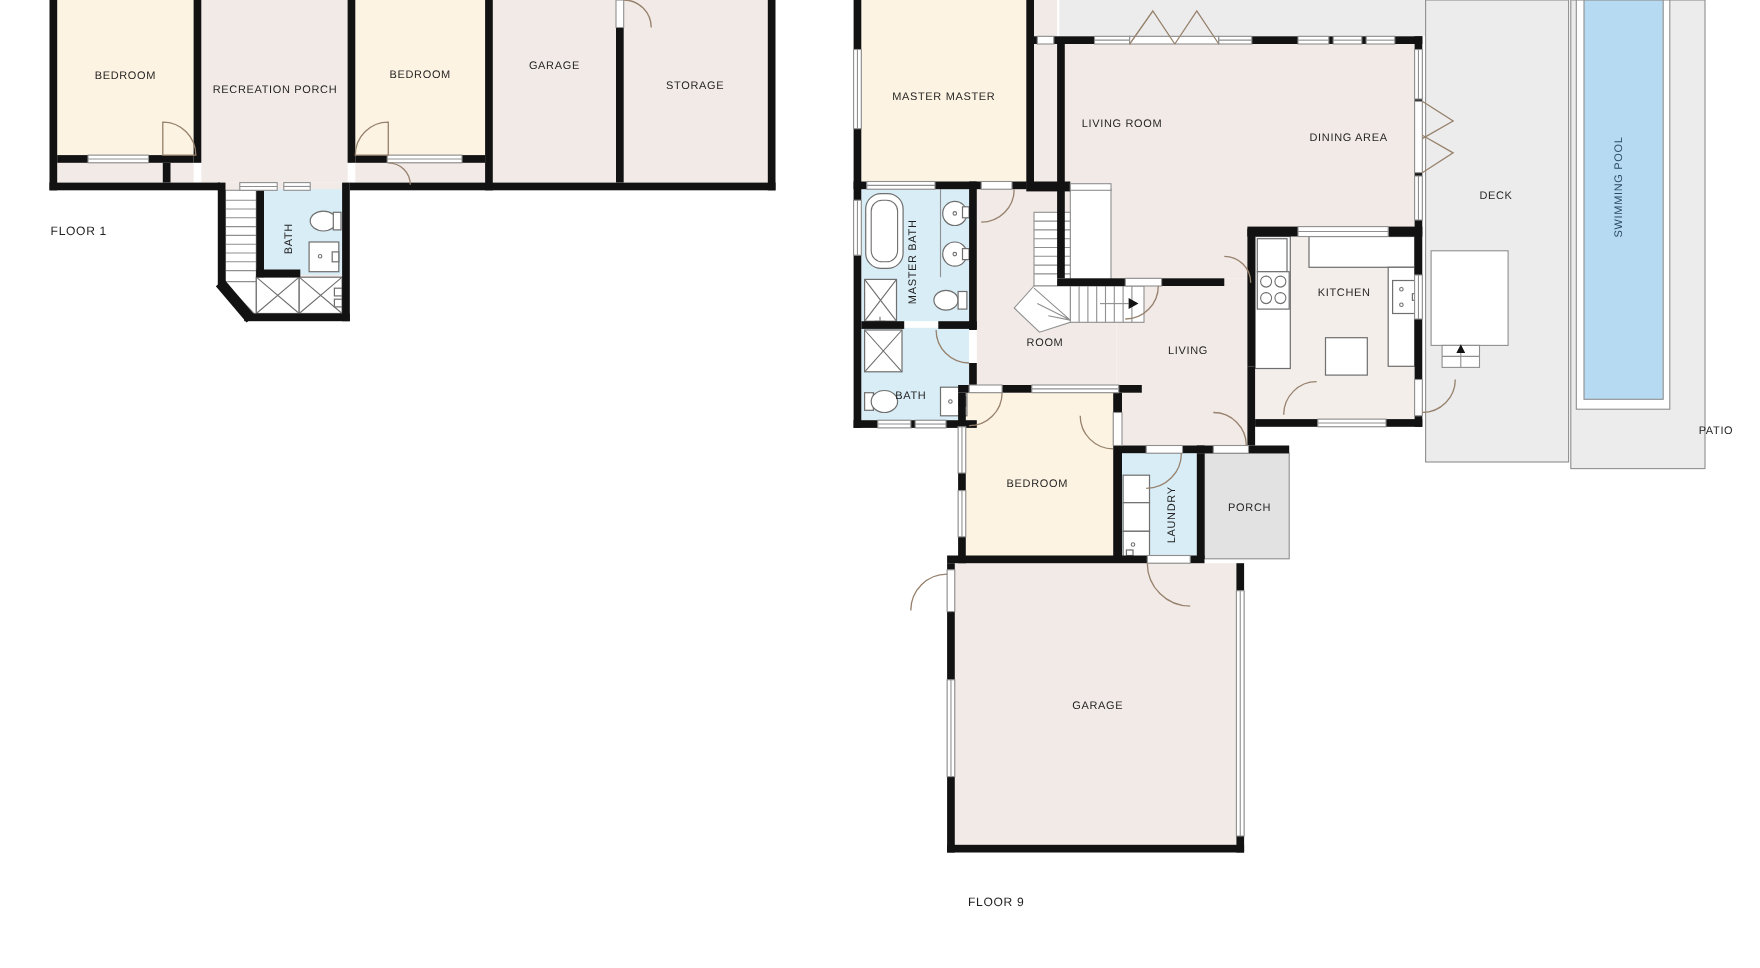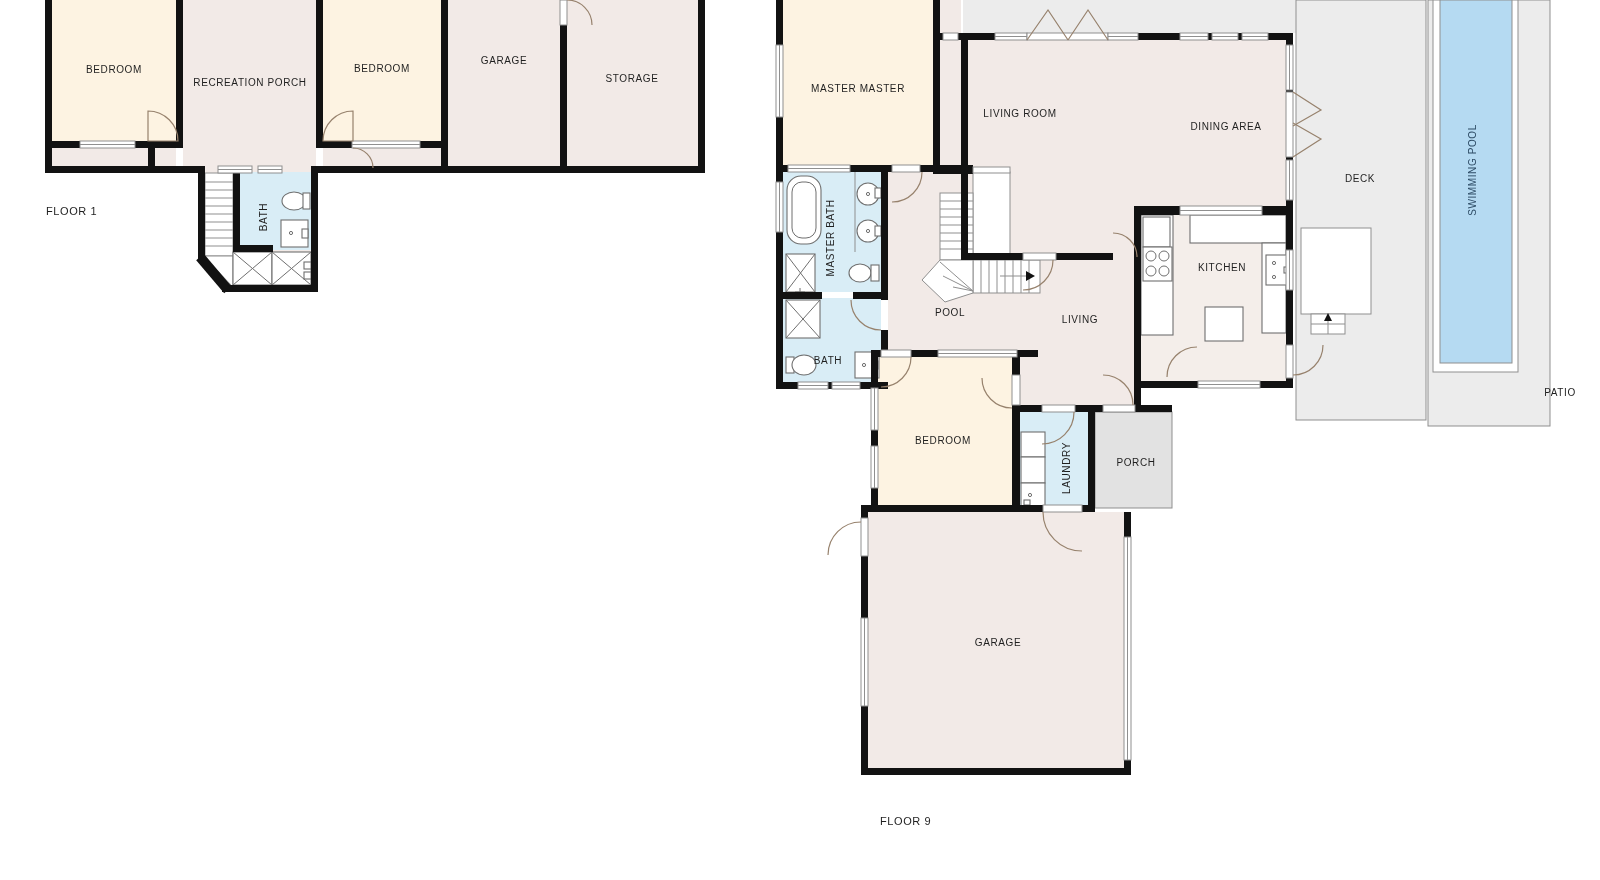--- a/index.html
+++ b/index.html
@@ -319,21 +319,21 @@
 
 <div>
   <div class="lbl" style="left:858px;top:88px">MASTER MASTER</div>
   <div class="lbl" style="left:1020px;top:113px">LIVING ROOM</div>
   <div class="lbl" style="left:1226px;top:126px">DINING AREA</div>
   <div class="lbl" style="left:1360px;top:178px">DECK</div>
   <div class="lbl vert pool" style="left:1472px;top:170px">SWIMMING POOL</div>
   <div class="lbl" style="left:1560px;top:392px">PATIO</div>
   <div class="lbl vert" style="left:830px;top:238px">MASTER BATH</div>
   <div class="lbl" style="left:828px;top:360px">BATH</div>
-  <div class="lbl" style="left:950px;top:312px">POOL</div>
+  <div class="lbl" style="left:950px;top:312px">ROOM</div>
   <div class="lbl" style="left:1080px;top:319px">LIVING</div>
   <div class="lbl" style="left:1222px;top:267px">KITCHEN</div>
   <div class="lbl" style="left:943px;top:440px">BEDROOM</div>
   <div class="lbl vert" style="left:1066px;top:468px">LAUNDRY</div>
   <div class="lbl" style="left:1136px;top:462px">PORCH</div>
   <div class="lbl" style="left:998px;top:642px">GARAGE</div>
   <div class="lbl floor" style="left:880px;top:815px">FLOOR 9</div>
 </div>
 
 </div>

